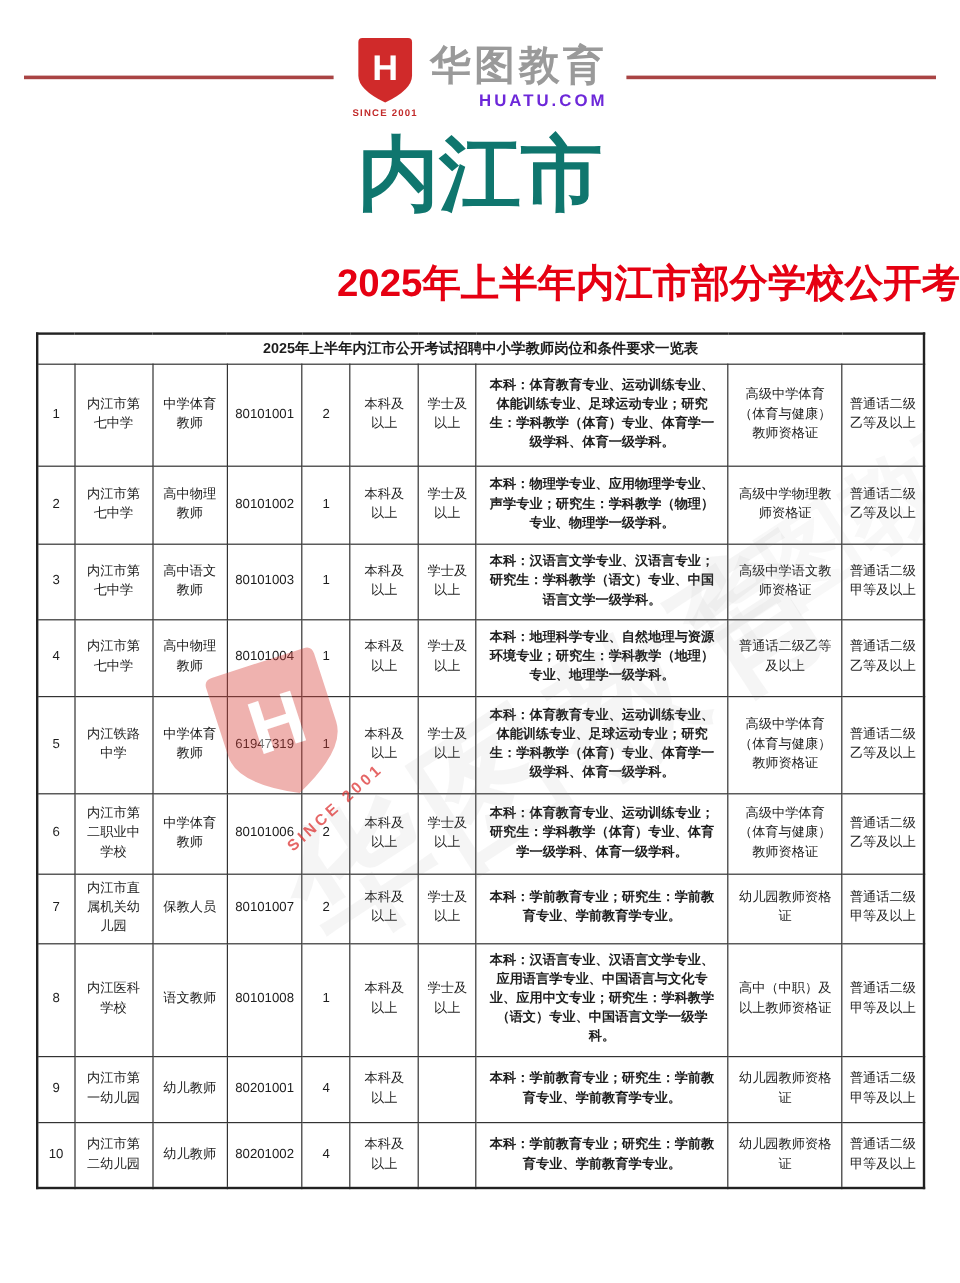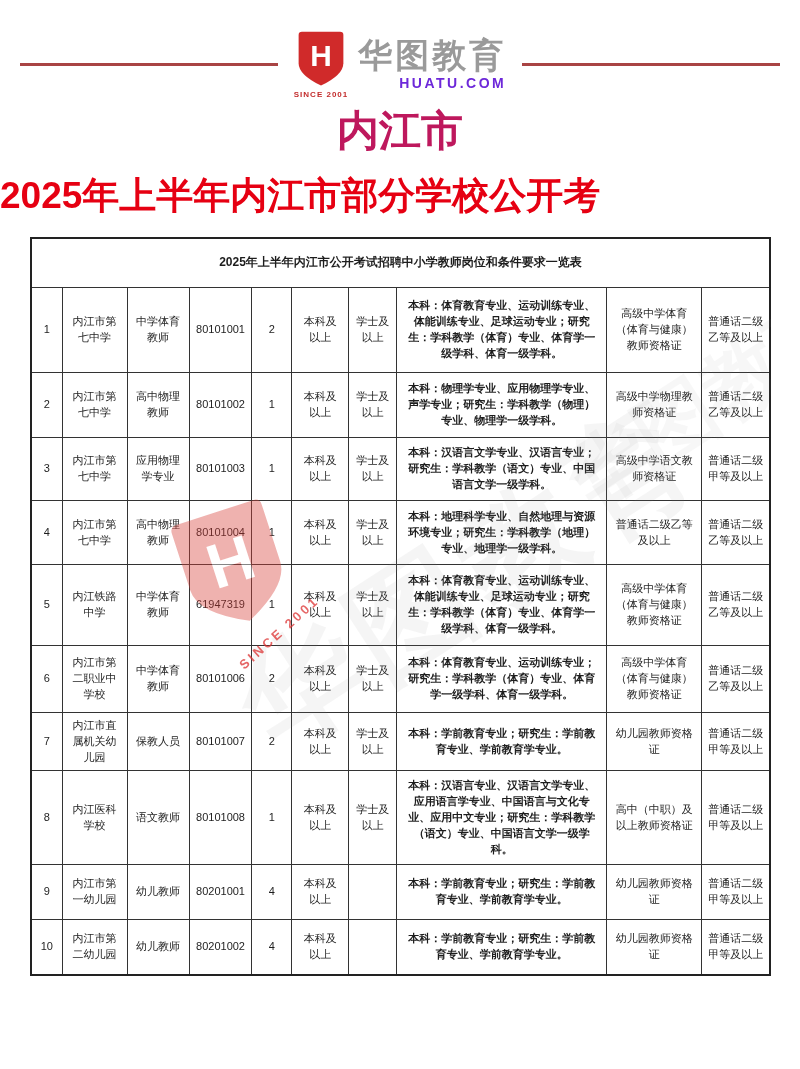--- a/index.html
+++ b/index.html
@@ -26,40 +26,40 @@
   .brand-text{display:flex;flex-direction:column;align-items:flex-end;line-height:1;}
   .brand-cn{
     font-size:34px;font-weight:bold;color:#9a9a9a;letter-spacing:3px;white-space:nowrap;
   }
   .brand-url{
     font-size:14px;font-weight:bold;color:#6d28d9;letter-spacing:2.5px;margin-top:4px;
   }
 
   
   .city-title{
-    text-align:center;color:#be185d;font-weight:bold;
-    font-size:42px;line-height:1.1;margin-top:4px;
+    text-align:center;color:#0f766e;font-weight:bold;
+    font-size:68px;line-height:1.1;margin-top:4px;
   }
   .announce-title{
-    text-align:left;color:#e60012;font-weight:bold;
-    font-size:37px;line-height:62px;margin-top:11px;
+    text-align:right;color:#e60012;font-weight:bold;
+    font-size:32px;line-height:62px;margin-top:22px;
   }
 
   
   .table-wrap{position:relative;margin:10px 29px 0 30px;}
   table{
     width:741px;border-collapse:collapse;table-layout:fixed;
     border:2px solid #222;
   }
   th,td{
     border:1px solid #333;text-align:center;vertical-align:middle;
     font-size:11px;line-height:1.45;padding:3px 4px;
     word-break:break-all;color:#1d1d1d;
   }
-  .caption-cell{font-size:12px;font-weight:bold;height:24px;padding:12px;}
+  .caption-cell{font-size:12px;font-weight:bold;height:24px;padding:0;}
   thead tr.head-row{height:45px;}
   thead th{font-weight:normal;font-size:11.5px;}
   thead .caption-cell{font-weight:bold;}
   td.c1{padding:3px 6px;}
   td.c5,td.c6{padding:3px 7px;}
   td.c7{font-weight:bold;text-align:center;padding:3px 6px;}
   tbody tr:nth-child(1){height:85px;}
   tbody tr:nth-child(2){height:65px;}
   tbody tr:nth-child(3){height:63px;}
   tbody tr:nth-child(4){height:64px;}
@@ -159,21 +159,21 @@
           <td class="c4">1</td>
           <td class="c5">本科及以上</td>
           <td class="c6">学士及以上</td>
           <td class="c7">本科：物理学专业、应用物理学专业、声学专业；研究生：学科教学（物理）专业、物理学一级学科。</td>
           <td class="c8">高级中学物理教师资格证</td>
           <td class="c9">普通话二级乙等及以上</td>
         </tr>
         <tr>
           <td class="c0">3</td>
           <td class="c1">内江市第七中学</td>
-          <td class="c2">应用物理学专业</td>
+          <td class="c2">高中语文教师</td>
           <td class="c3">80101003</td>
           <td class="c4">1</td>
           <td class="c5">本科及以上</td>
           <td class="c6">学士及以上</td>
           <td class="c7">本科：汉语言文学专业、汉语言专业；研究生：学科教学（语文）专业、中国语言文学一级学科。</td>
           <td class="c8">高级中学语文教师资格证</td>
           <td class="c9">普通话二级甲等及以上</td>
         </tr>
         <tr>
           <td class="c0">4</td>

